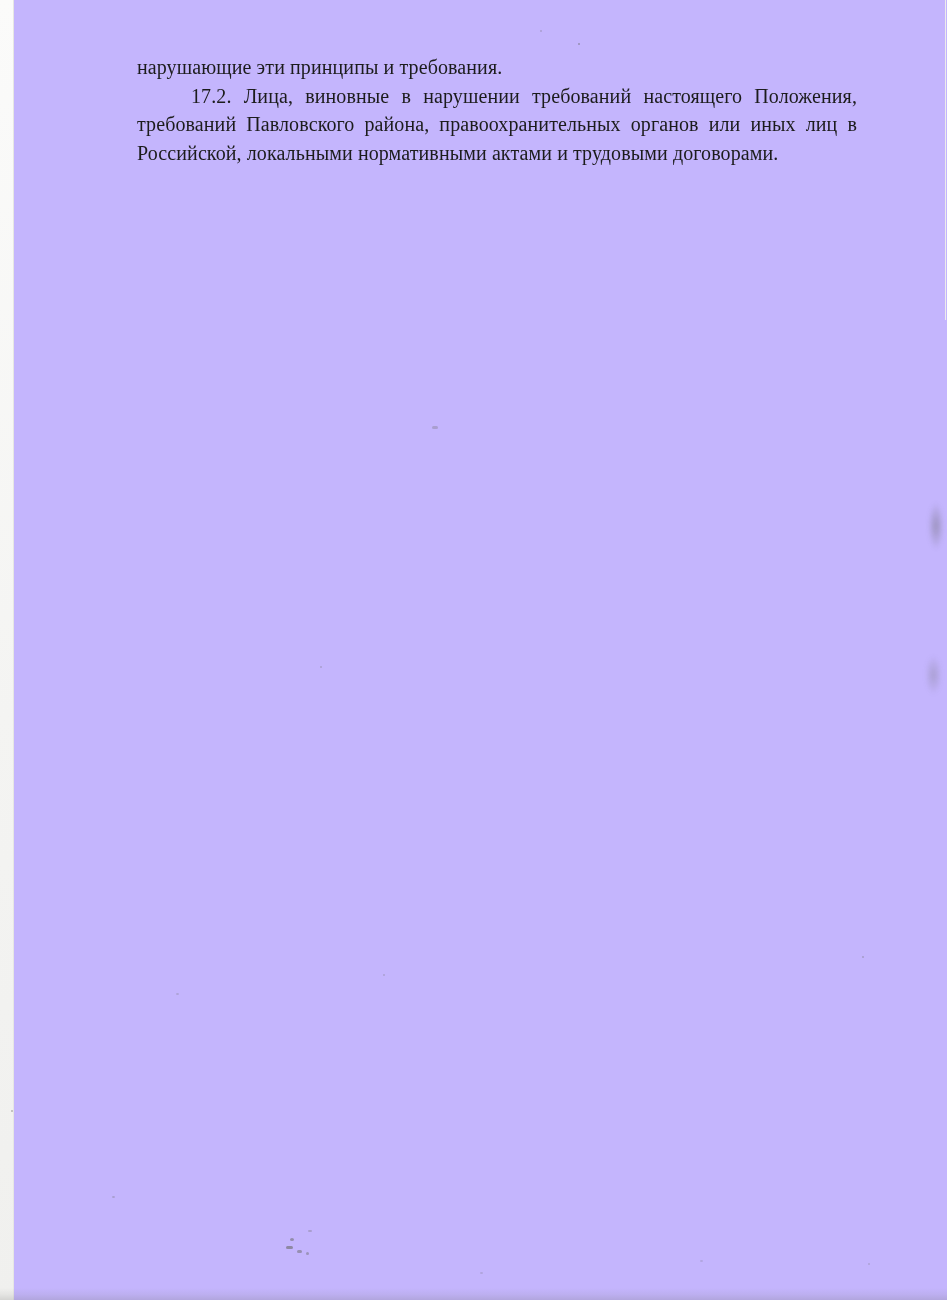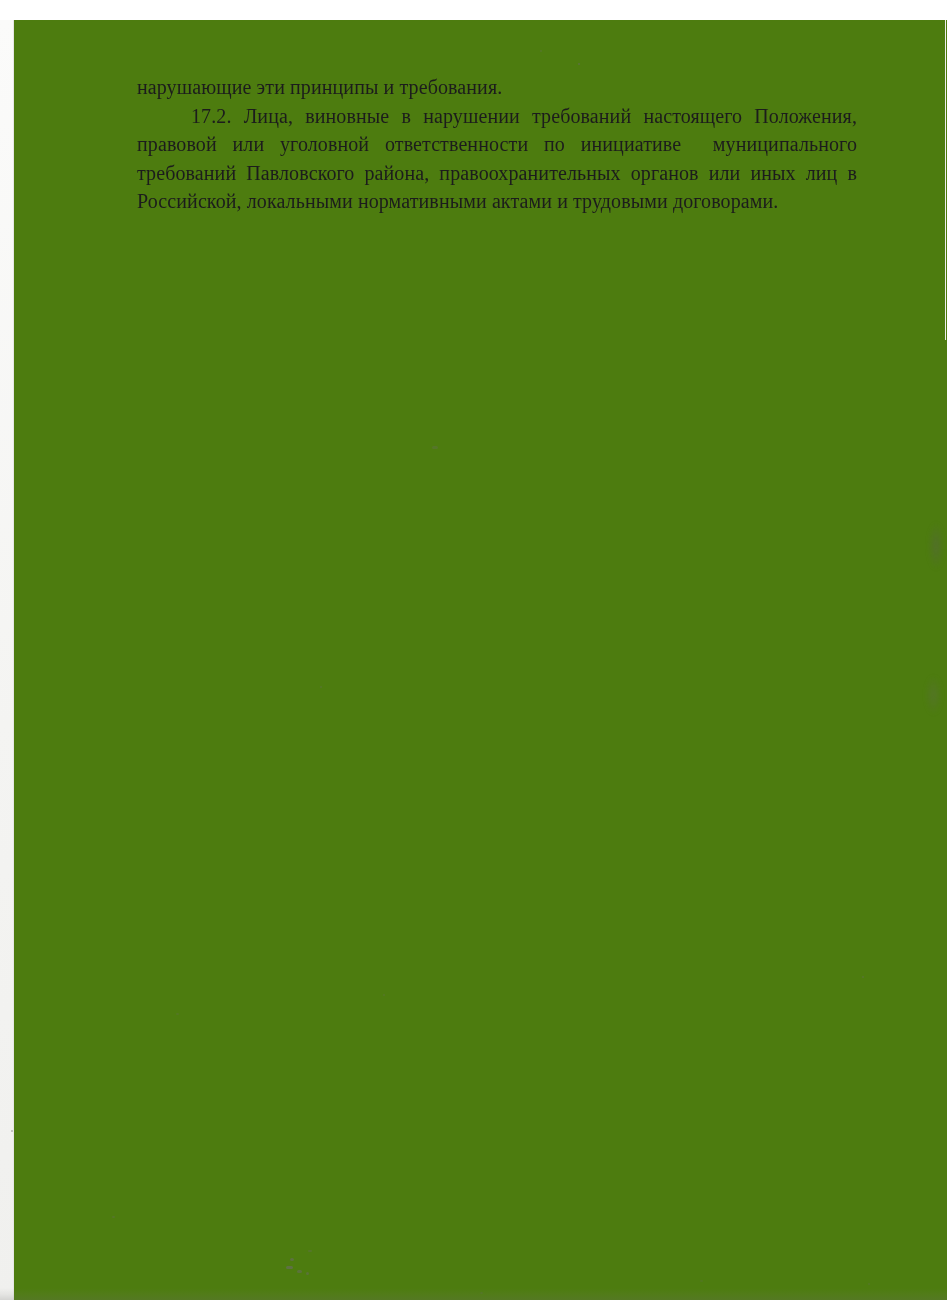--- a/index.html
+++ b/index.html
@@ -10,22 +10,21 @@
     width: 947px;
     height: 1300px;
     position: relative;
     overflow: hidden;
     background: #ffffff;
     font-family: "Liberation Serif", "DejaVu Serif", serif;
   }
   .page {
     position: absolute;
     inset: 0;
-    background: #4d7c0f;
-    margin-top: 20px;
+    background: #c4b5fd;
   }
   
   .textblock {
     position: absolute;
     left: 137px;
     top: 53px;
     width: 720px;
     font-size: 20px;
     line-height: 28.5px;
     color: #1c1c1c;
@@ -83,21 +82,20 @@
   }
 </style>
 </head>
 <body>
 
 <div class="page">
 
   <div class="textblock">
       <div class="line">нарушающие эти принципы и требования.</div>
       <div class="line j ind">17.2. Лица, виновные в нарушении требований настоящего Положения,</div>
-      <div class="line j">правовой или уголовной ответственности по инициативе  муниципального</div>
       <div class="line j">требований Павловского района, правоохранительных органов или иных лиц в</div>
       <div class="line">Российской, локальными нормативными актами и трудовыми договорами.</div>
     </div>
 
   <div class="edge-left-band"></div>
   <div class="edge-right-line"></div>
   <div class="edge-bottom-band"></div>
 
   <div class="smudge a"></div>
   <div class="smudge b"></div>

